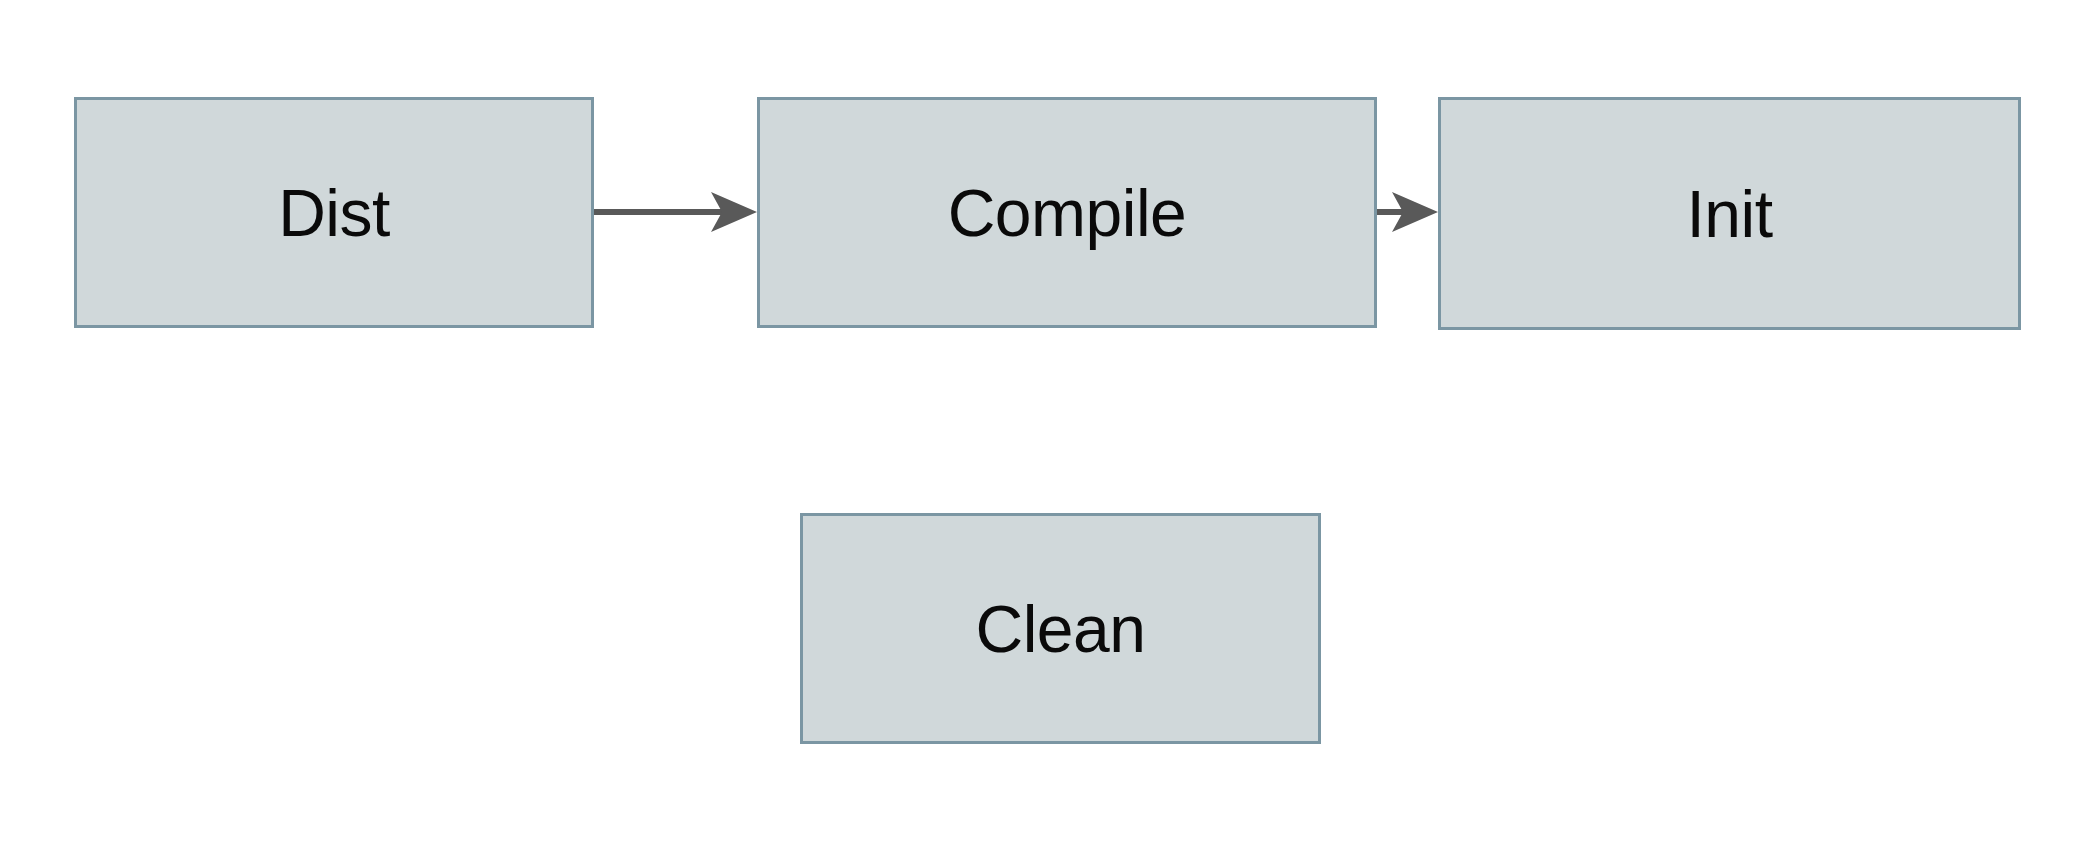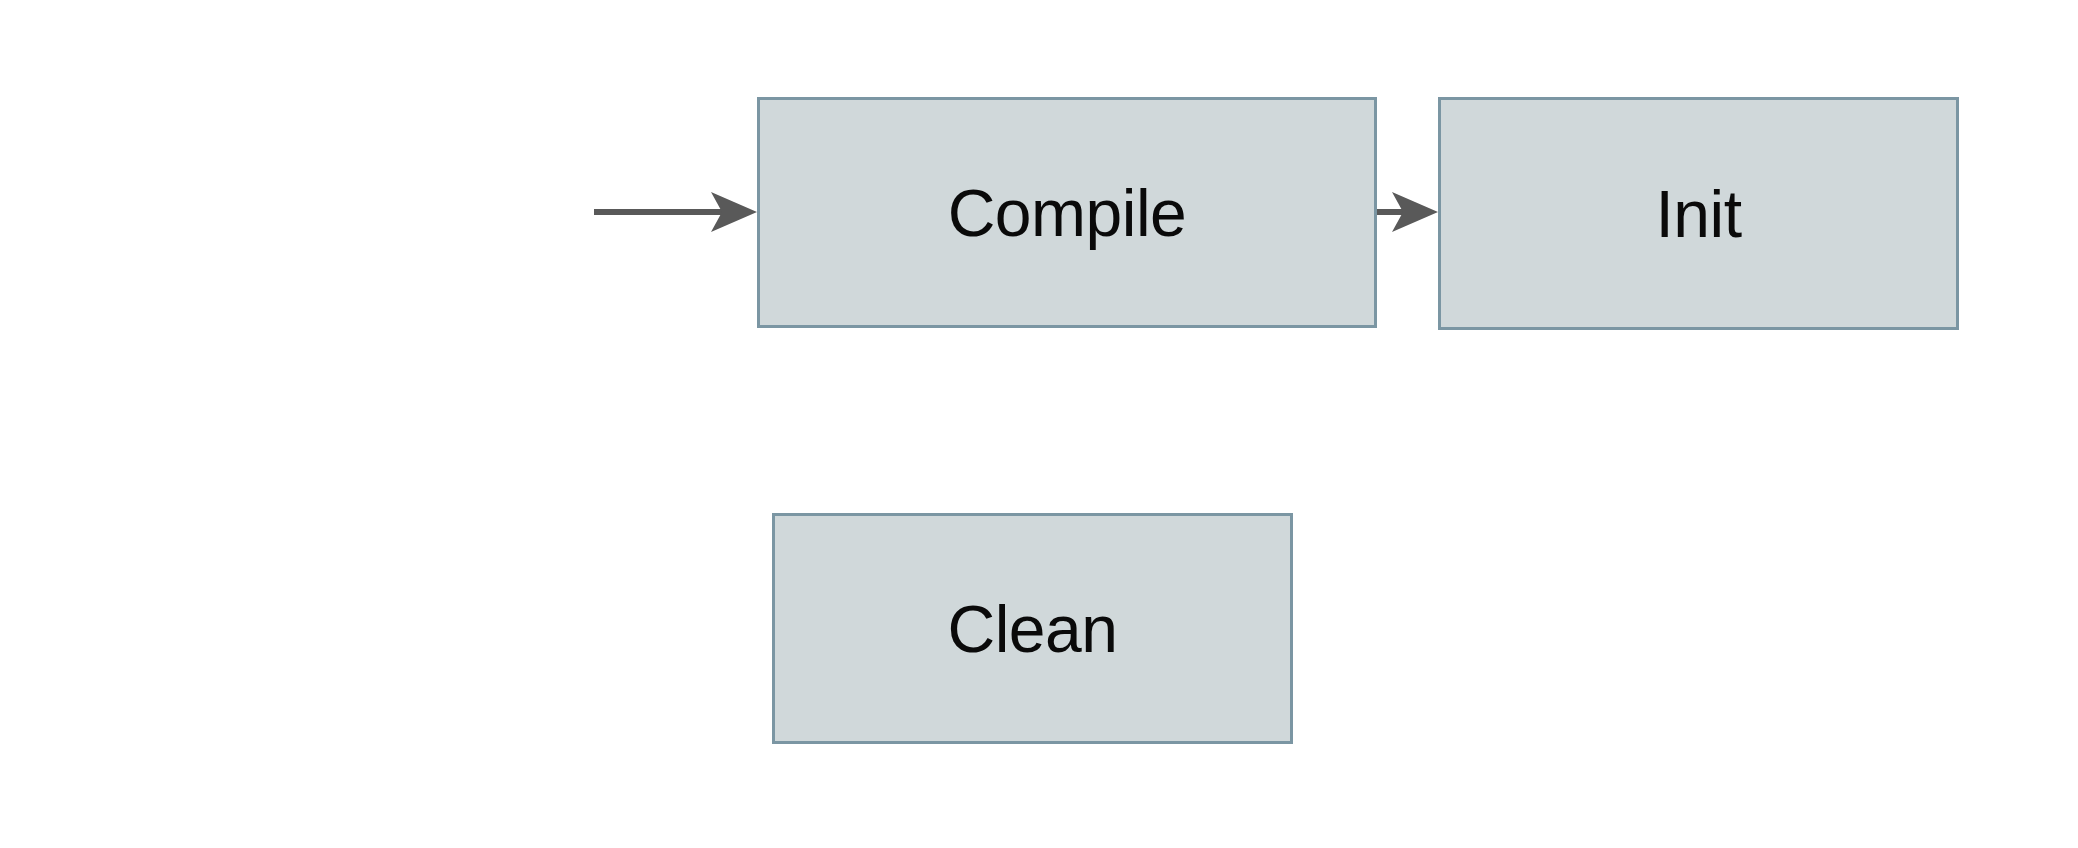--- a/index.html
+++ b/index.html
@@ -60,26 +60,29 @@
       <line x1="594" y1="212" x2="723" y2="212" stroke="#595959" stroke-width="6"></line>
       <path d="M 757 212 L 711 192 L 722 212 L 711 232 Z" fill="#595959"></path>
     </g>
 
     <g class="edge-hit">
       <line x1="1277" y1="212" x2="1404" y2="212" stroke="#595959" stroke-width="6"></line>
       <path d="M 1438 212 L 1392 192 L 1403 212 L 1392 232 Z" fill="#595959"></path>
     </g>
   </svg>
 
+  <div class="node" style="left:74px; top:97px; width:520px; height:231px;">
+    <span class="node-label">Dist</span>
+  </div>
 
   <div class="node" style="left:757px; top:97px; width:620px; height:231px;">
     <span class="node-label">Compile</span>
   </div>
 
-  <div class="node" style="left:1438px; top:97px; width:521px; height:233px;">
+  <div class="node" style="left:1438px; top:97px; width:583px; height:233px;">
     <span class="node-label">Init</span>
   </div>
 
-  <div class="node" style="left:772px; top:513px; width:521px; height:231px;">
+  <div class="node" style="left:800px; top:513px; width:521px; height:231px;">
     <span class="node-label">Clean</span>
   </div>
 
 </div>
 
 </body></html>

